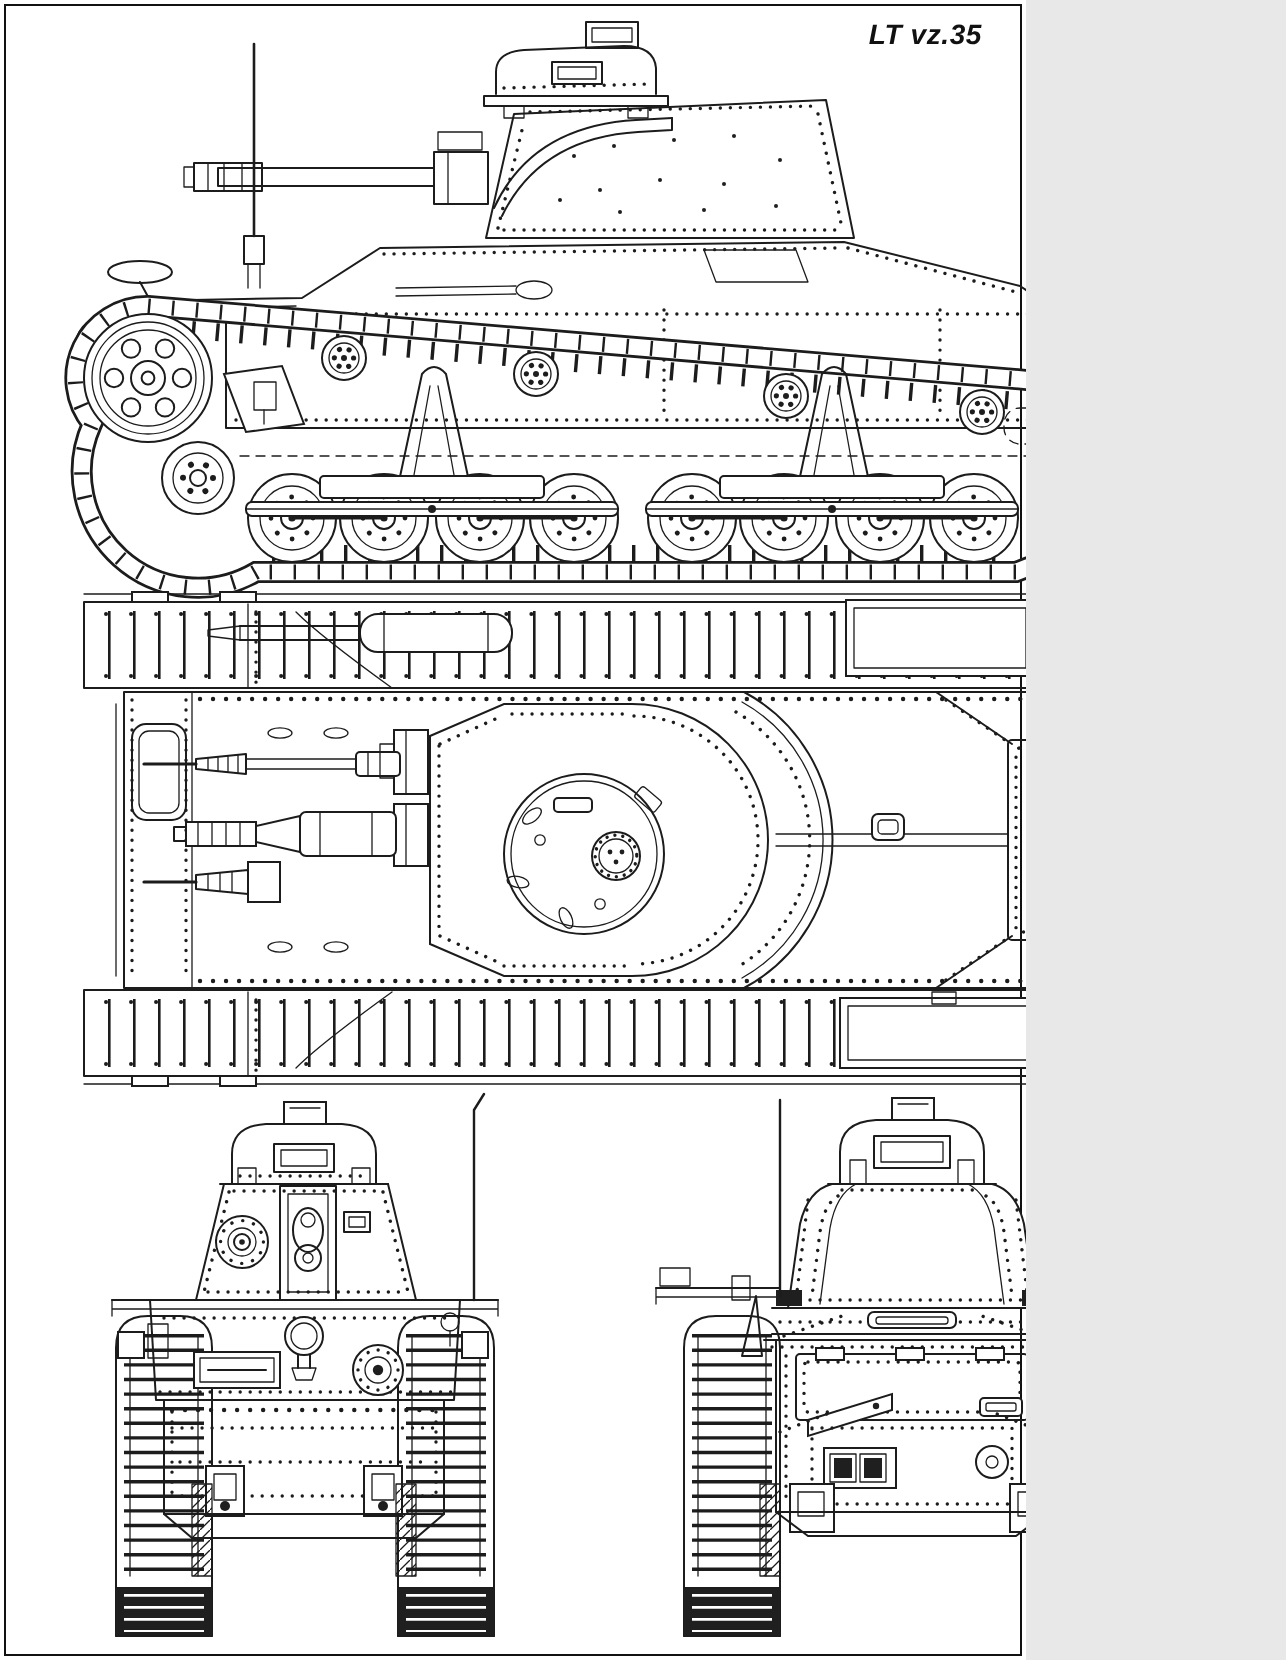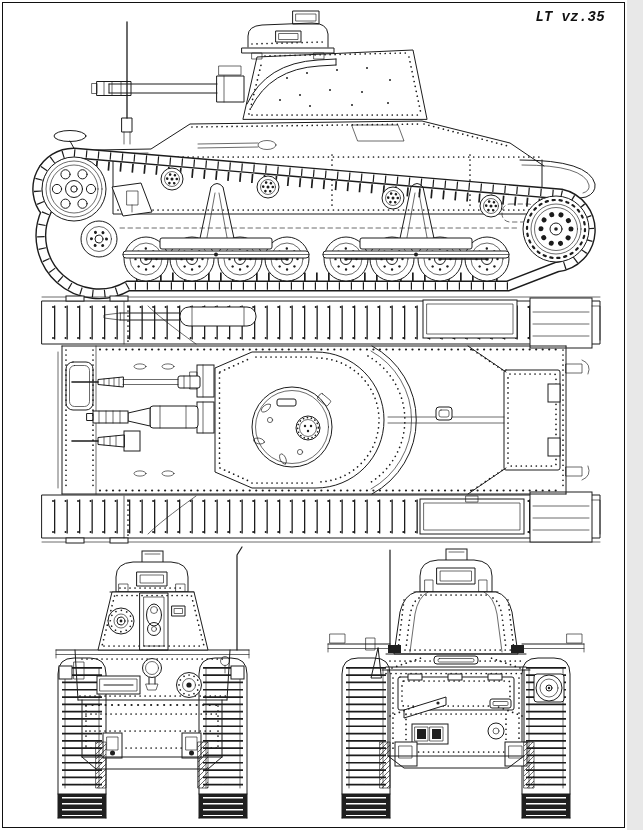--- a/index.html
+++ b/index.html
@@ -1,17 +1,17 @@
 <!DOCTYPE html>
 <html style="--background: #ffffff; --line: #1c1c1c; --frame: #111111; --label-text: #111111; --track-dark: #1f1f1f;"><head>
 <meta charset="utf-8">
 <style>
   html,body{margin:0;padding:0;background:#e8e8e8;}
-  .stage{position:relative;width:627px;height:830px;background:var(--background,#ffffff);
-         font-family:Liberation Mono, monospace;overflow:hidden;text-align:center;}
+  .stage{position:relative;width:513px;height:830px;background:var(--background,#ffffff);
+         font-family:Liberation Sans, sans-serif;overflow:hidden;text-align:center;}
   .frame{position:absolute;inset:2px;border:1.6px solid var(--frame,#111);pointer-events:none;}
   .label{position:absolute;top:9px;right:22px;font-style:italic;font-weight:bold;
          font-size:14px;letter-spacing:.3px;color:var(--label-text,#111);}
   svg.drawing{position:absolute;left:0;top:0;}
   .ln{fill:none;stroke:var(--line,#1c1c1c);stroke-width:1;stroke-linecap:round;stroke-linejoin:round;}
   .ln2{fill:none;stroke:var(--line,#1c1c1c);stroke-width:1.6;stroke-linecap:round;}
   .thin{stroke-width:.65;}
   .wh{fill:var(--background,#fff);stroke:var(--line,#1c1c1c);stroke-width:1;}
   .dkf{fill:var(--track-dark,#1f1f1f);stroke:none;}
   .riv{fill:none;stroke:var(--line,#1c1c1c);stroke-width:2.2;stroke-dasharray:.01 6.5;stroke-linecap:round;}

